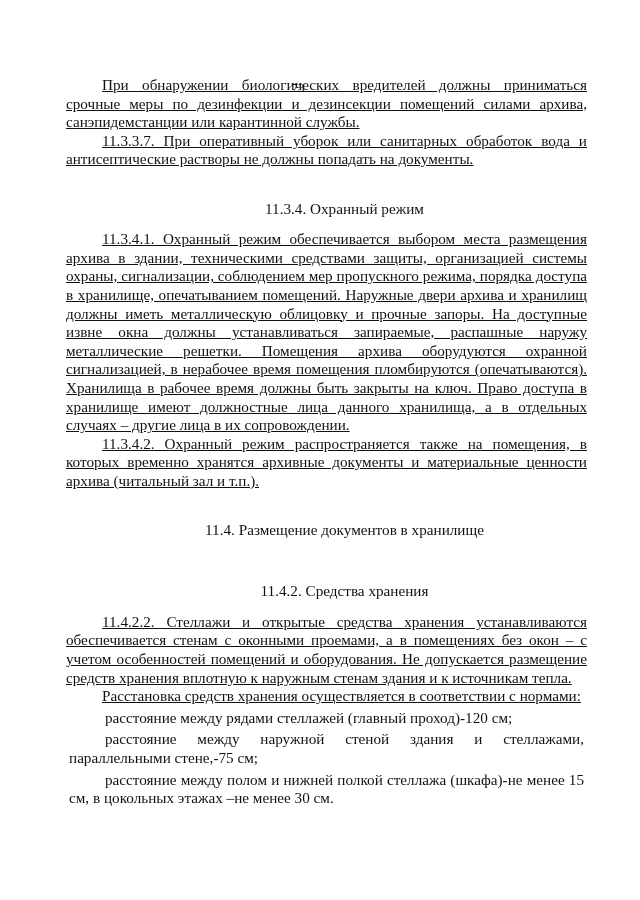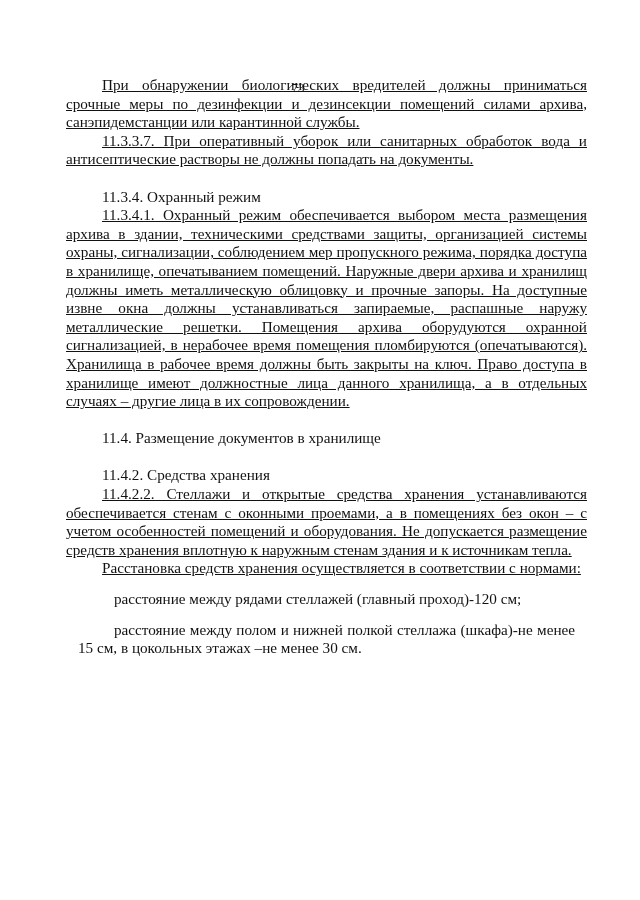--- a/index.html
+++ b/index.html
@@ -32,45 +32,48 @@
       font-size: 15.2px;
       line-height: 18.6px;
     }
     .p {
       margin: 0;
       text-align: justify;
       text-indent: 36px;
       text-decoration: underline;
     }
     .heading {
-      margin: 0;
+      margin: 12px;
       text-indent: 36px;
+      text-align: center;
     }
     .gap {
       height: 18.6px;
     }
     .li {
-      margin: 12px;
+      margin: 3px;
       text-align: justify;
       text-indent: 36px;
       font-family: Liberation Serif, serif;
     }
   </style>
 </head>
 <body>
 
 <div class="page-number">73</div>
 
 <div class="content">
   <p class="p">При обнаружении биологических вредителей должны приниматься срочные меры по дезинфекции и дезинсекции помещений силами архива, санэпидемстанции или карантинной службы.</p>
   <p class="p">11.3.3.7. При оперативный уборок или санитарных обработок вода и антисептические растворы не должны попадать на документы.</p>
   <div class="gap"></div>
   <p class="heading">11.3.4. Охранный режим</p>
   <p class="p">11.3.4.1. Охранный режим обеспечивается выбором места размещения архива в здании, техническими средствами защиты, организацией системы охраны, сигнализации, соблюдением мер пропускного режима, порядка доступа в хранилище, опечатыванием помещений. Наружные двери архива и хранилищ должны иметь металлическую облицовку и прочные запоры. На доступные извне окна должны устанавливаться запираемые, распашные наружу металлические решетки. Помещения архива оборудуются охранной сигнализацией, в нерабочее время помещения пломбируются (опечатываются). Хранилища в рабочее время должны быть закрыты на ключ. Право доступа в хранилище имеют должностные лица данного хранилища, а в отдельных случаях – другие лица в их сопровождении.</p>
+  <p class="p">11.3.4.2. Охранный режим распространяется также на помещения, в которых временно хранятся архивные документы и материальные ценности архива (читальный зал и т.п.).</p>
   <div class="gap"></div>
   <p class="heading">11.4. Размещение документов в хранилище</p>
   <div class="gap"></div>
   <p class="heading">11.4.2. Средства хранения</p>
   <p class="p">11.4.2.2. Стеллажи и открытые средства хранения устанавливаются обеспечивается стенам с оконными проемами, а в помещениях без окон – с учетом особенностей помещений и оборудования. Не допускается размещение средств хранения вплотную к наружным стенам здания и к источникам тепла.</p>
   <p class="p">Расстановка средств хранения осуществляется в соответствии с нормами:</p>
   <p class="li">расстояние между рядами стеллажей (главный проход)-120 см;</p>
+  <p class="li">расстояние между наружной стеной здания и стеллажами, параллельными стене,-75 см;</p>
   <p class="li">расстояние между полом и нижней полкой стеллажа (шкафа)-не менее 15 см, в цокольных этажах –не менее 30 см.</p>
 </div>
 
 </body></html>

